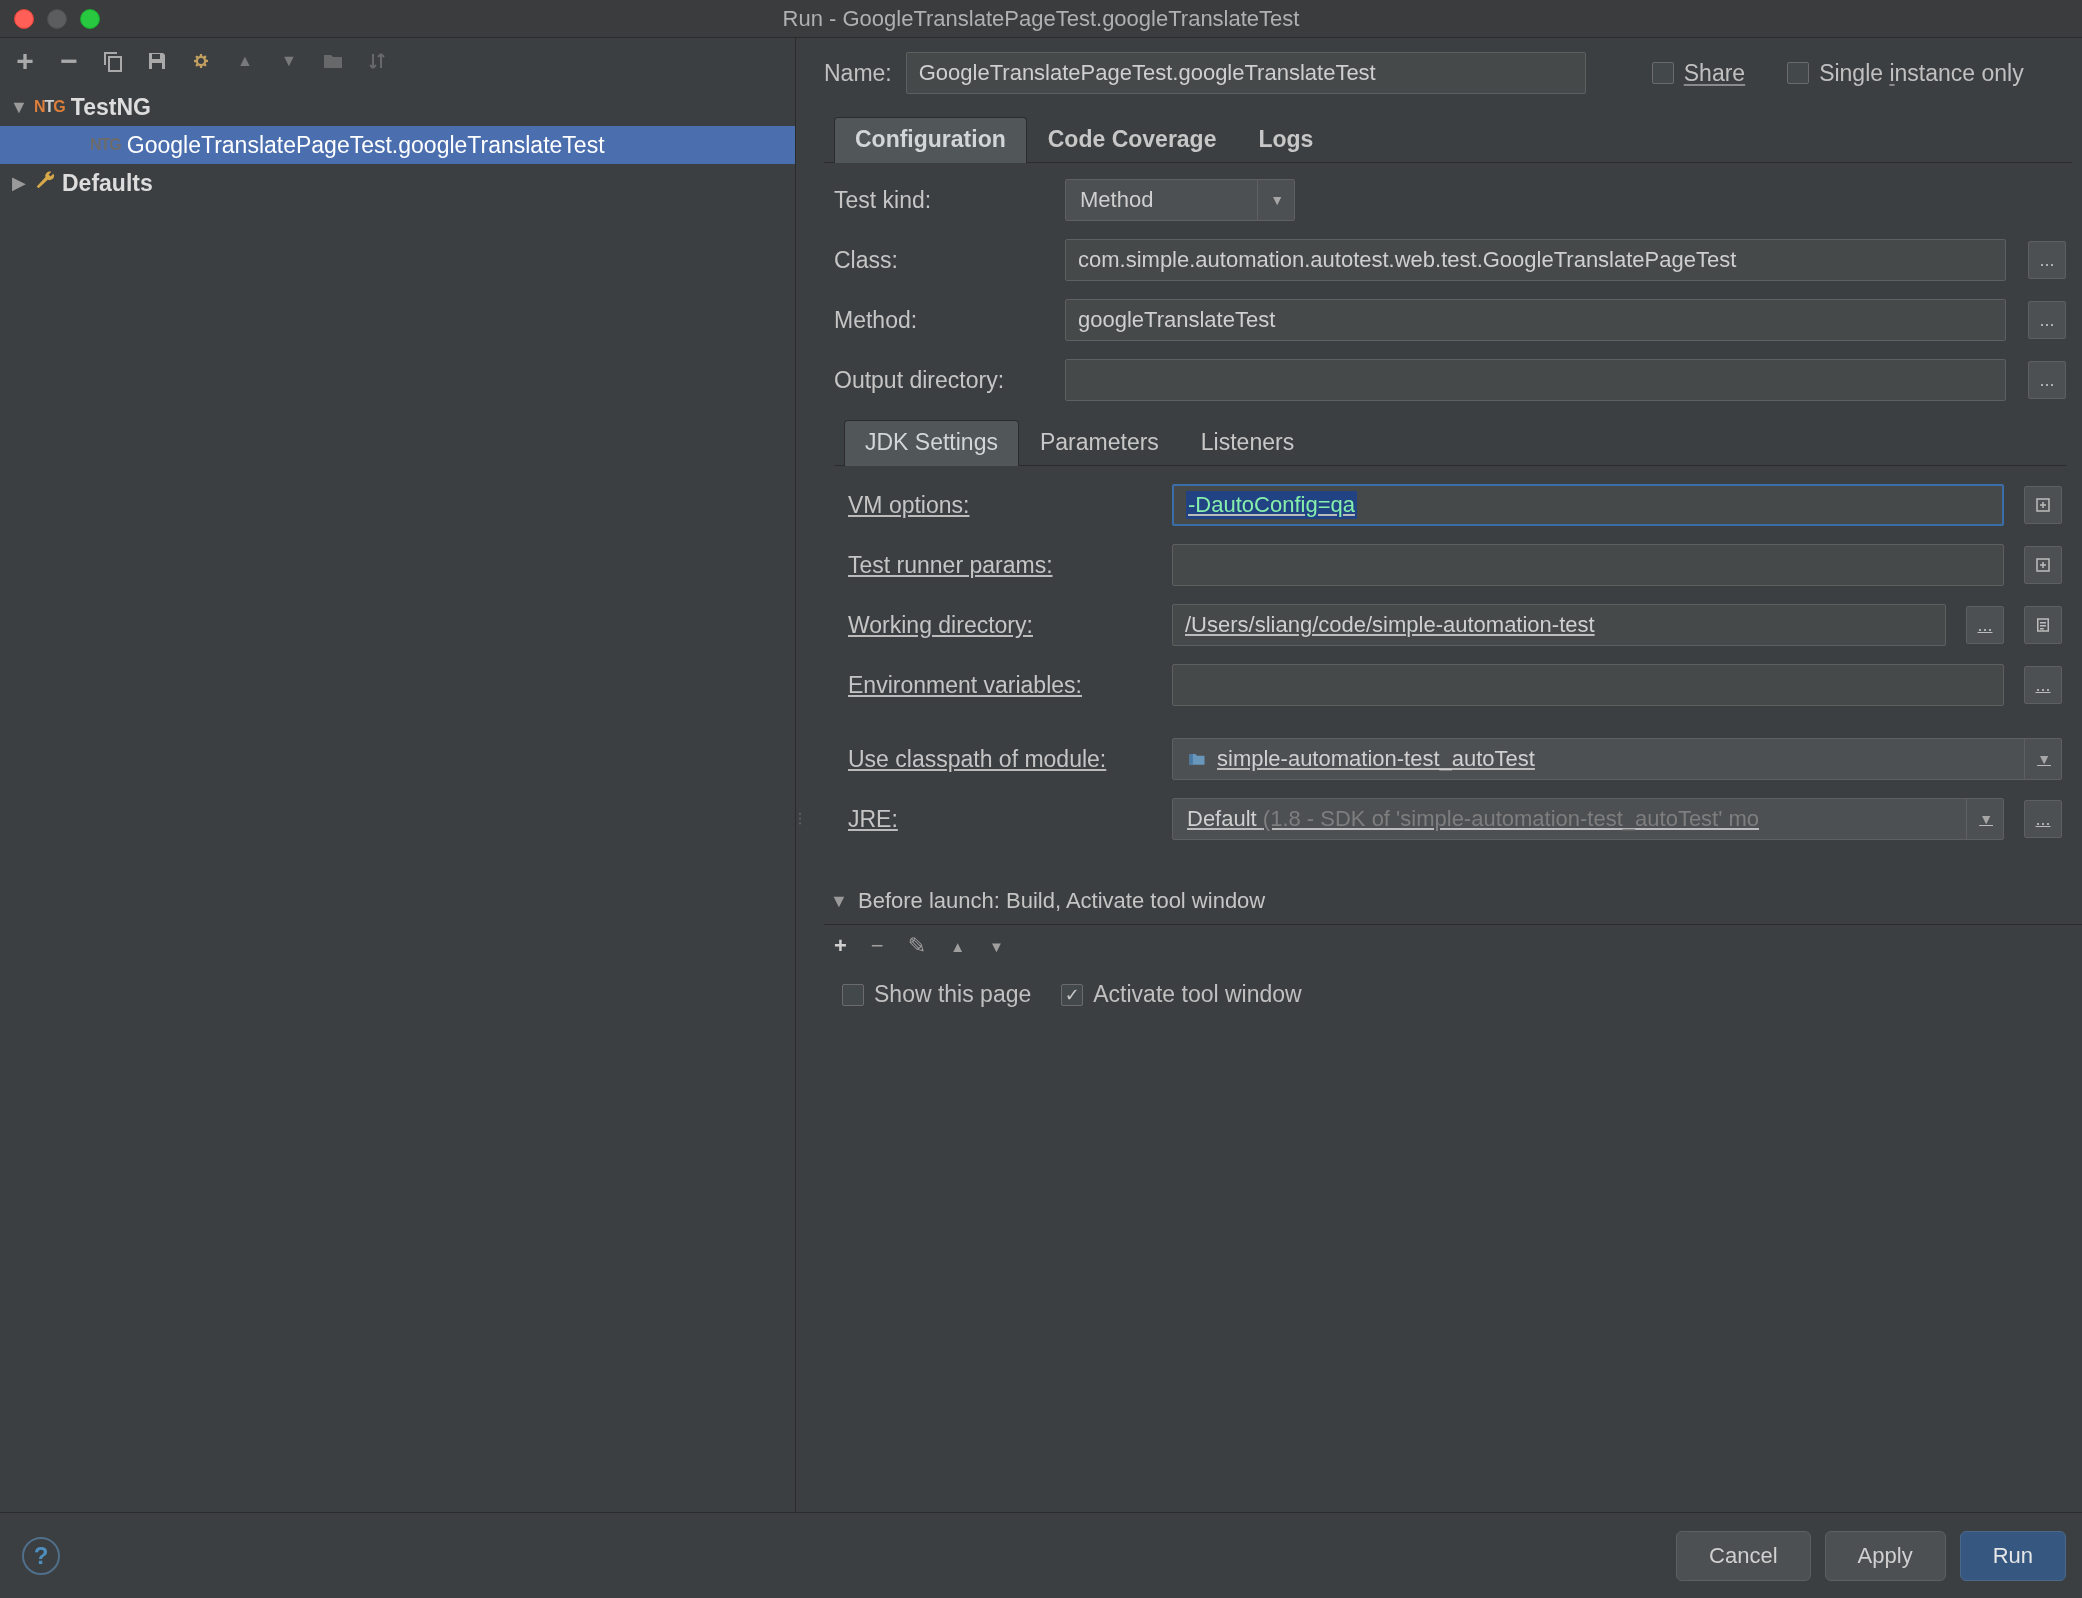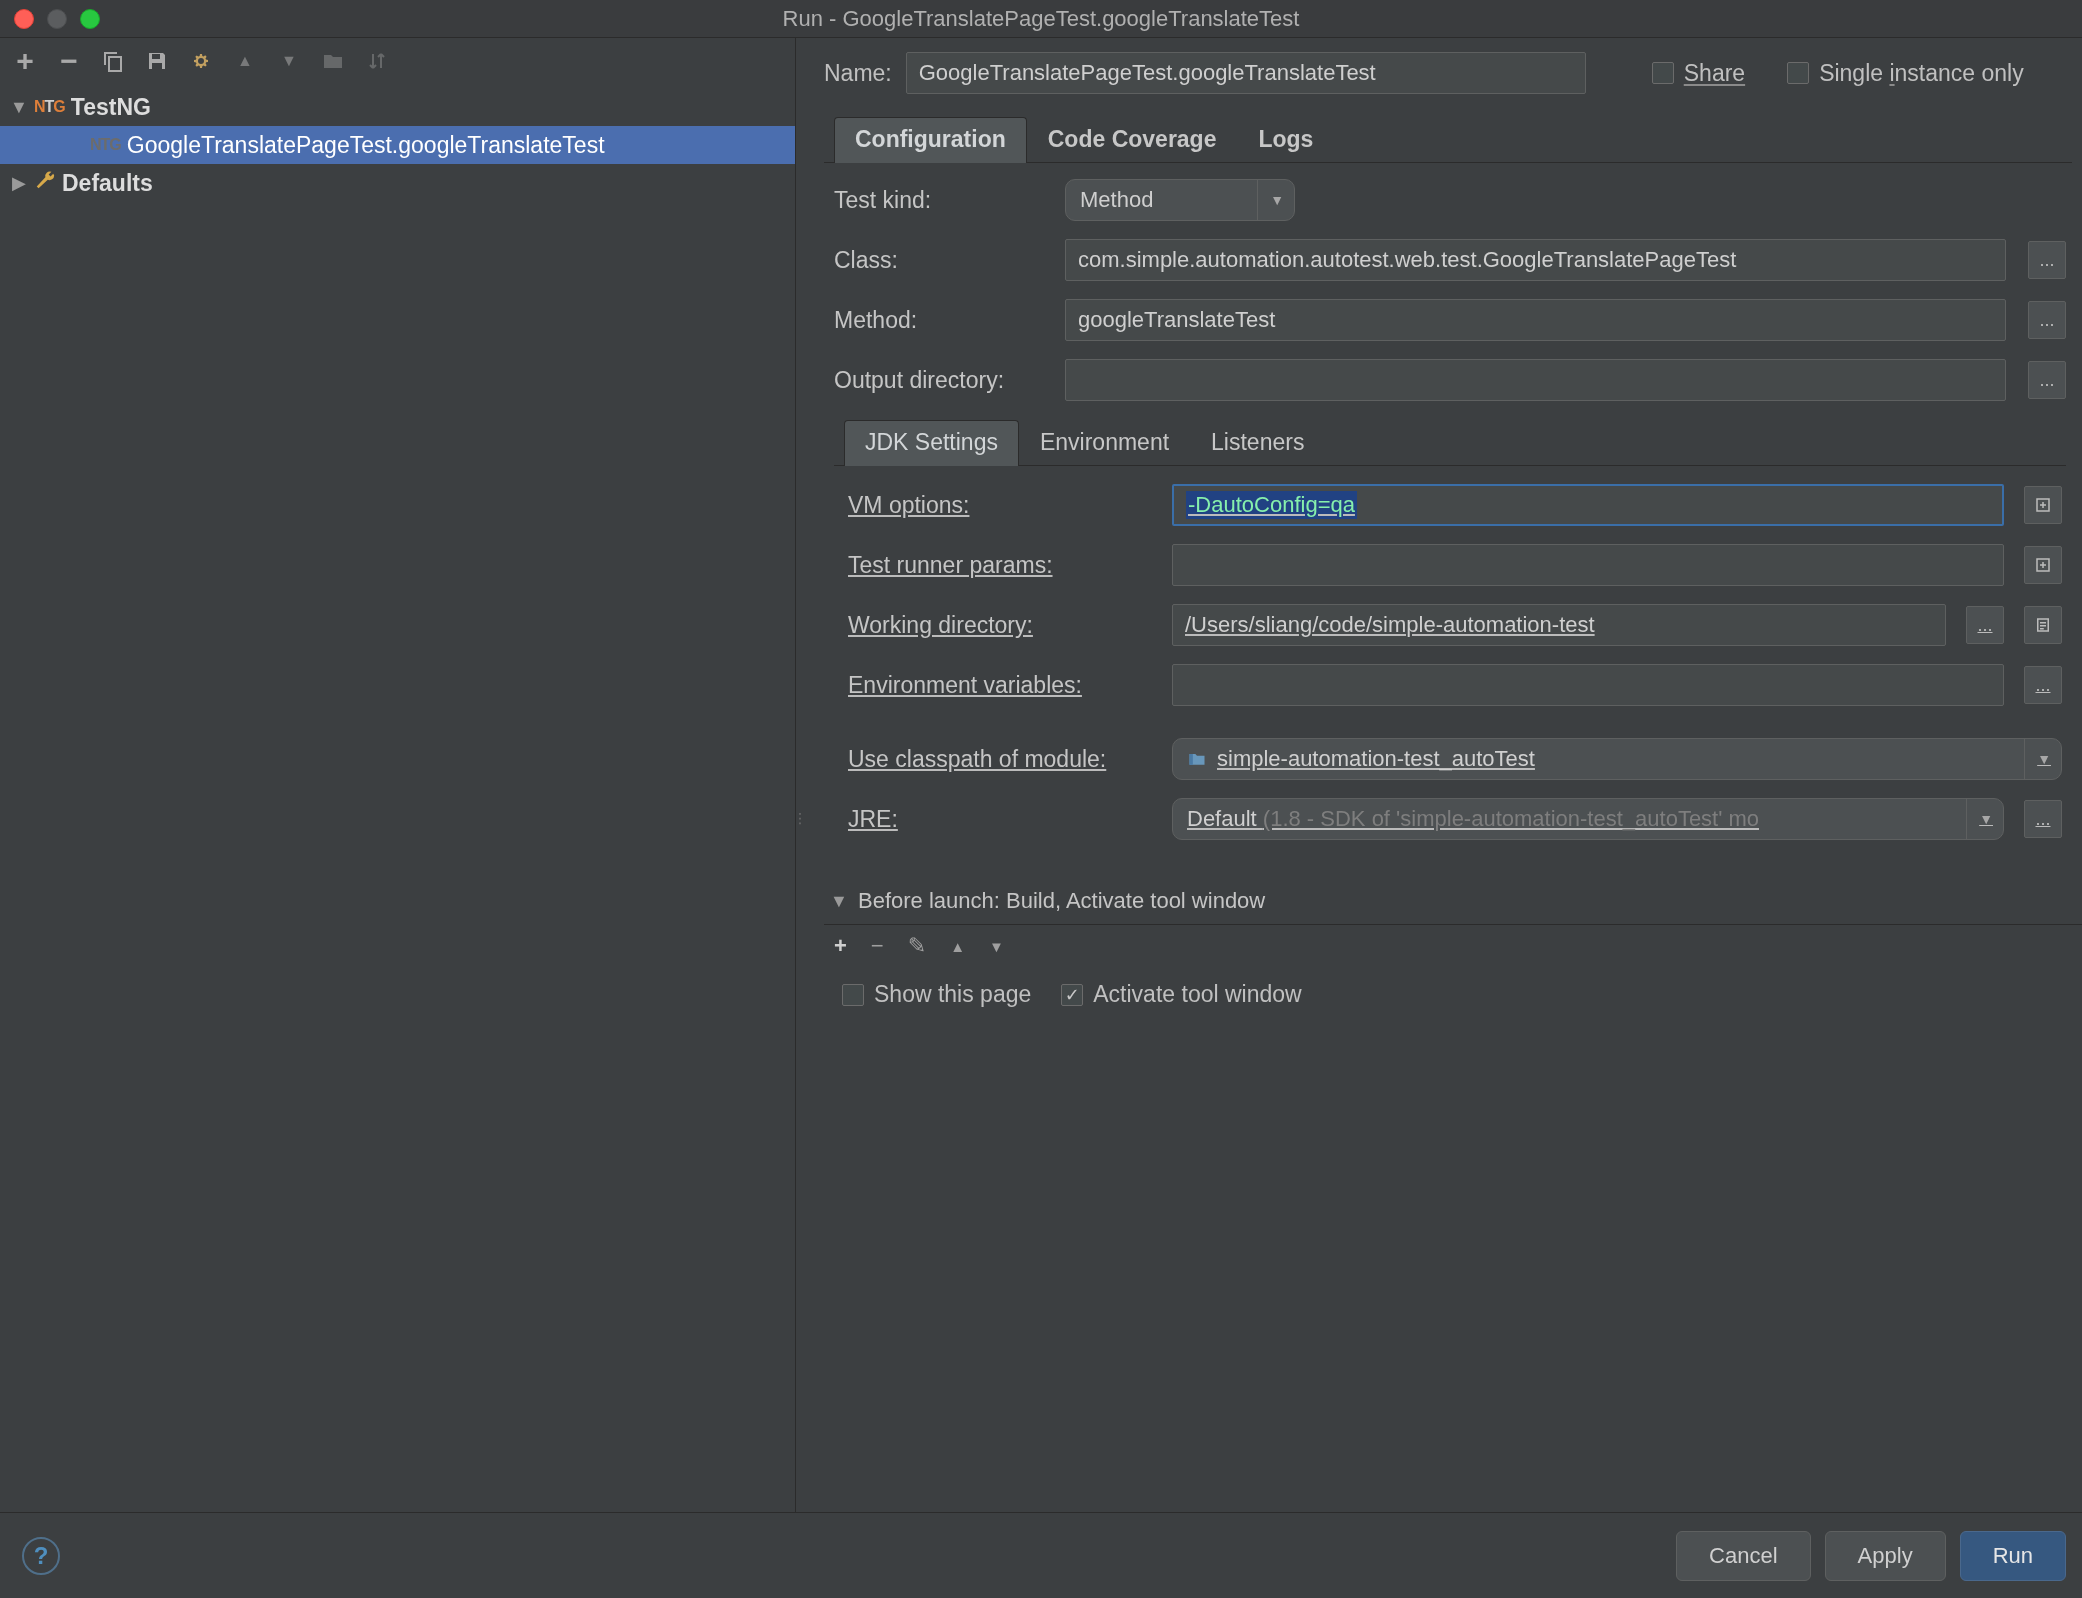--- a/index.html
+++ b/index.html
@@ -99,21 +99,21 @@
     border-color: #2b2b2b; border-radius: 4px 4px 0 0;
   }
 
   
   .form { padding: 16px 16px 0 10px; }
   .frow { display: flex; align-items: center; gap: 16px; margin-bottom: 18px; }
   .frow .flabel { width: 215px; font-size: 23px; color: #c5c5c5; }
   .select {
     display: flex; align-items: center; justify-content: space-between;
     background: #4c5052; border: 1px solid #5e6060; height: 42px;
-    padding: 0 10px 0 14px; border-radius: 10px; color: #d0d0d0; font-size: 22px;
+    padding: 0 10px 0 14px; border-radius: 2px; color: #d0d0d0; font-size: 22px;
   }
   .select .sv { color: #cfcfcf; }
   .select .car { color: #a7a7a7; font-size: 14px; padding-left: 12px; border-left: 1px solid #5e6060; height: 100%; display:flex; align-items:center;}
   .sel-sm { width: 230px; }
   .wide { flex: 1; }
   .rowbtn {
     width: 38px; height: 38px; background: #4c5052; border: 1px solid #5e6060;
     display: flex; align-items: center; justify-content: center; color: #bcbcbc;
     font-size: 18px; border-radius: 2px; margin-left: 6px;
   }
@@ -297,21 +297,21 @@
         </div>
         <div class="frow">
           <div class="flabel">Output directory:</div>
           <input class="txtfield wide" style="">
           <div class="rowbtn">...</div>
         </div>
       </div>
 
       <div class="subtabs">
         <div class="tab active">JDK Settings</div>
-        <div class="tab">Environment</div>
+        <div class="tab">Parameters</div>
         <div class="tab">Listeners</div>
       </div>
 
       <div class="jform">
         <div class="jrow">
           <div class="jlabel">VM options:</div>
           <div class="input-focus wide">
             <span class="seltext">-DautoConfig=qa</span>
           </div>
           <div class="rowbtn">

